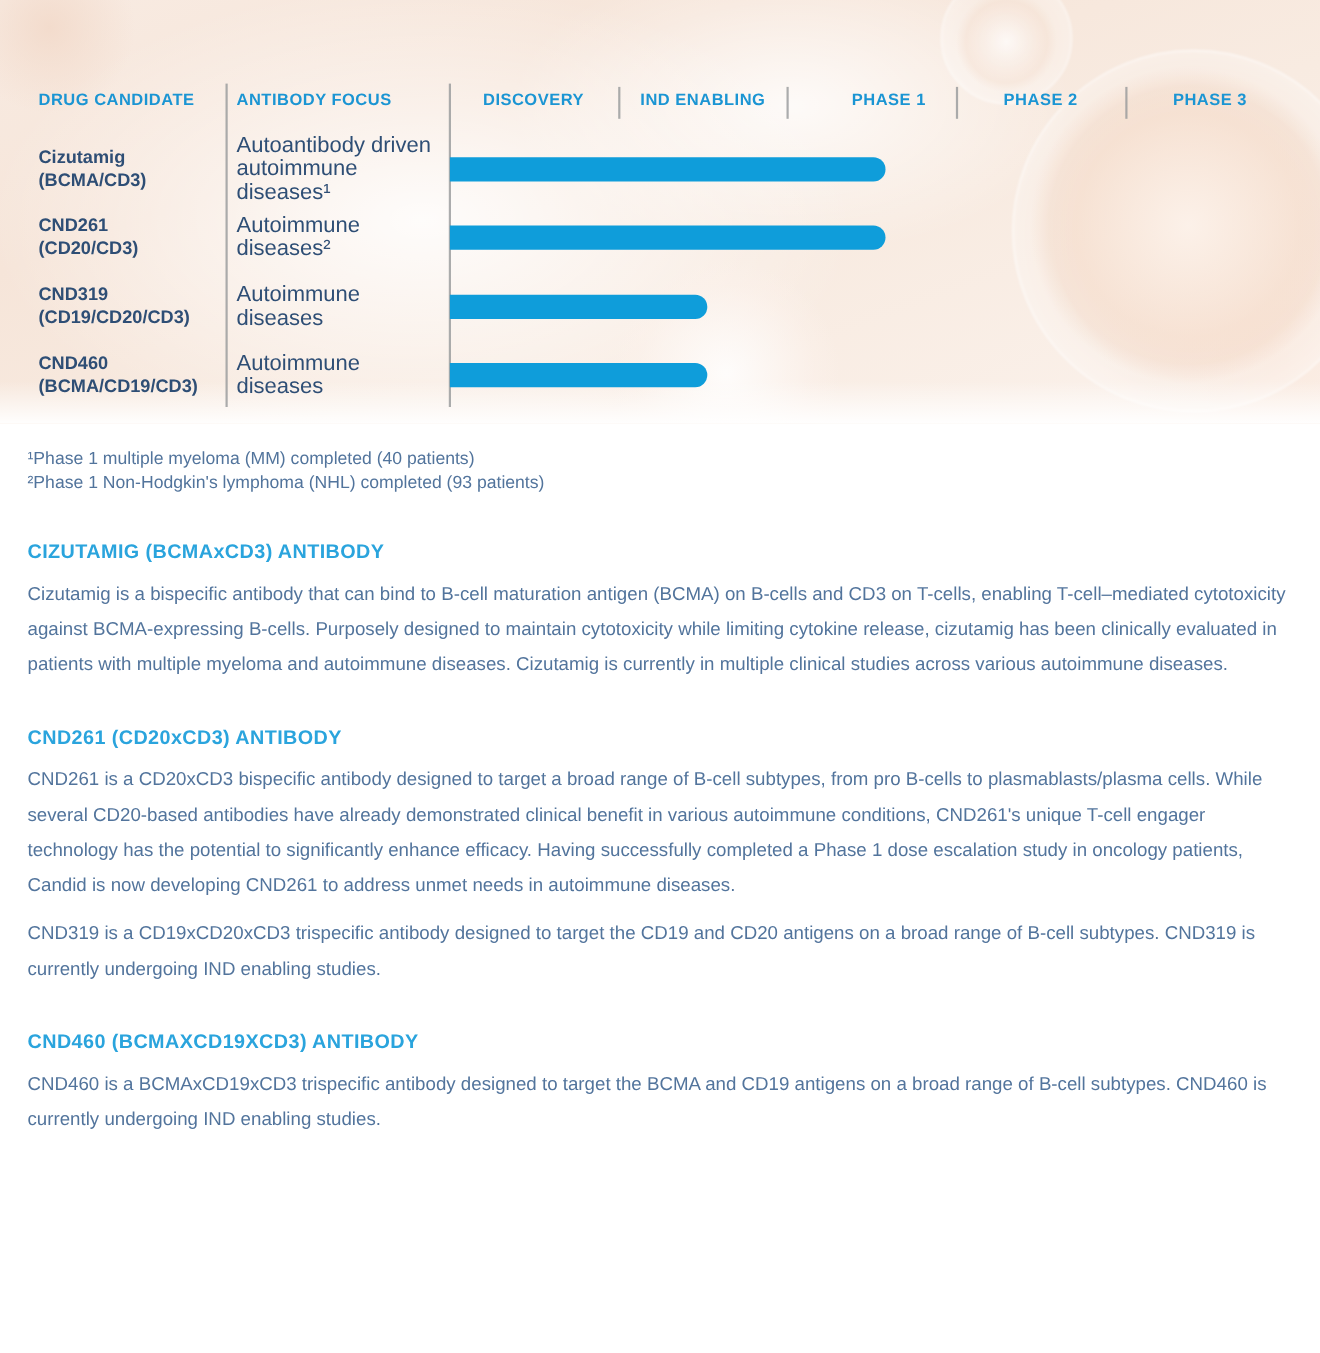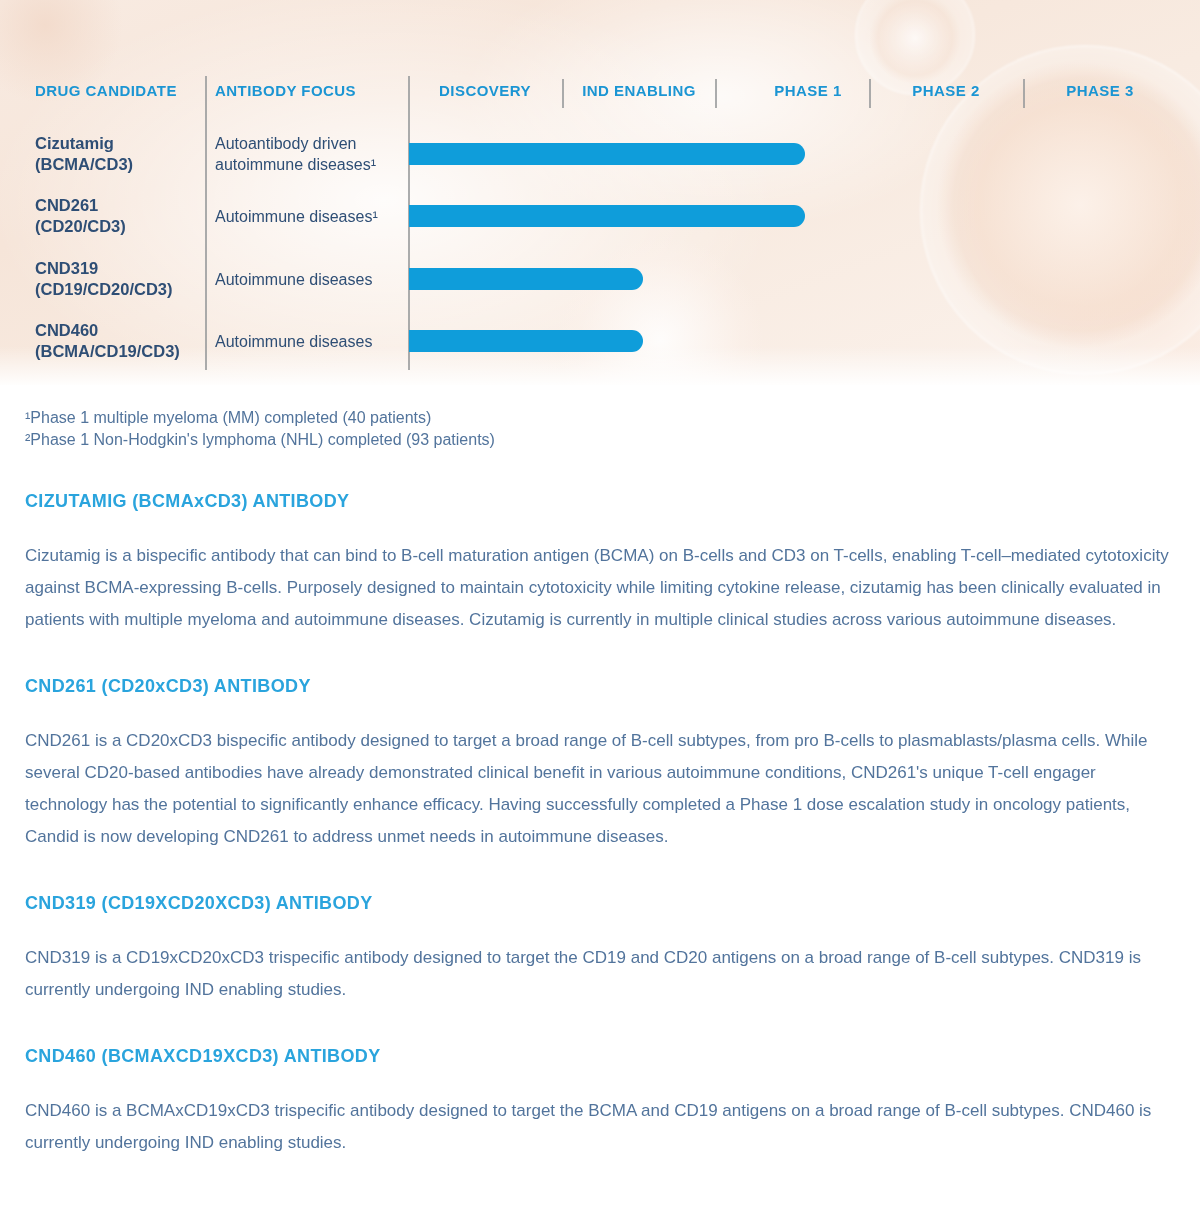--- a/index.html
+++ b/index.html
@@ -70,21 +70,21 @@
   .p-row.r1 { top: 193px; }
   .p-row.r2 { top: 256px; }
   .p-row.r3 { top: 318px; }
 
   .drug-name {
     position: absolute; left: 35px; width: 168px; top: 50%; transform: translateY(-50%);
     font-size: 16.5px; font-weight: 600; color: #2e4e75; line-height: 21px;
   }
   .drug-focus {
     position: absolute; left: 215px; width: 192px; top: 50%; transform: translateY(-50%);
-    font-size: 16px; font-weight: 500; color: #2e4e75; line-height: 21px;
+    font-size: 20px; font-weight: 500; color: #2e4e75; line-height: 21px;
   }
   .bar-track {
     position: absolute; left: 409px; top: 50%; transform: translateY(-50%);
     width: 767px; height: 22px;
   }
   .bar {
     height: 22px; background: #0f9dda;
     border-radius: 0 11px 11px 0;
   }
 
@@ -95,21 +95,21 @@
   .footnotes p {
     font-size: 16px; line-height: 22px; color: #52749c; font-weight: 500;
   }
 
   .drug-section h2 {
     margin-top: 40px;
     font-size: 18px; font-weight: 700; letter-spacing: 0.02em;
     color: #2aa4dd;
   }
   .drug-section p {
-    margin-top: 28px;
+    margin-top: 12px;
     font-size: 17px; line-height: 32px; color: #52749c; font-weight: 500;
     max-width: 1150px;
   }
 </style>
 </head>
 <body>
 
 <div class="hero">
   <div class="cell-ring"></div>
   <div class="cell-ring small"></div>
@@ -138,21 +138,21 @@
     <div class="bar-track">
       <div class="bar" style="width: 51.6%;"></div>
     </div>
   </div>
 
   <div class="p-row r1">
     <div class="drug-name">
       <span style="display:block">CND261</span>
       <span style="display:block">(CD20/CD3)</span>
     </div>
-    <div class="drug-focus">Autoimmune diseases¹</div>
+    <div class="drug-focus">Autoimmune diseases²</div>
     <div class="bar-track">
       <div class="bar" style="width: 51.6%;"></div>
     </div>
   </div>
 
   <div class="p-row r2">
     <div class="drug-name">
       <span style="display:block">CND319</span>
       <span style="display:block">(CD19/CD20/CD3)</span>
     </div>
@@ -184,21 +184,20 @@
     <h2>CIZUTAMIG (BCMAxCD3) ANTIBODY</h2>
     <p>Cizutamig is a bispecific antibody that can bind to B-cell maturation antigen (BCMA) on B-cells and CD3 on T-cells, enabling T-cell–mediated cytotoxicity against BCMA-expressing B-cells. Purposely designed to maintain cytotoxicity while limiting cytokine release, cizutamig has been clinically evaluated in patients with multiple myeloma and autoimmune diseases. Cizutamig is currently in multiple clinical studies across various autoimmune diseases.</p>
   </section>
 
   <section class="drug-section">
     <h2>CND261 (CD20xCD3) ANTIBODY</h2>
     <p>CND261 is a CD20xCD3 bispecific antibody designed to target a broad range of B-cell subtypes, from pro B-cells to plasmablasts/plasma cells. While several CD20-based antibodies have already demonstrated clinical benefit in various autoimmune conditions, CND261's unique T-cell engager technology has the potential to significantly enhance efficacy. Having successfully completed a Phase 1 dose escalation study in oncology patients, Candid is now developing CND261 to address unmet needs in autoimmune diseases.</p>
   </section>
 
   <section class="drug-section">
-    <h2>CND319 (CD19XCD20XCD3) ANTIBODY</h2>
     <p>CND319 is a CD19xCD20xCD3 trispecific antibody designed to target the CD19 and CD20 antigens on a broad range of B-cell subtypes. CND319 is currently undergoing IND enabling studies.</p>
   </section>
 
   <section class="drug-section">
     <h2>CND460 (BCMAXCD19XCD3) ANTIBODY</h2>
     <p>CND460 is a BCMAxCD19xCD3 trispecific antibody designed to target the BCMA and CD19 antigens on a broad range of B-cell subtypes. CND460 is currently undergoing IND enabling studies.</p>
   </section>
 </main>
 
 </body></html>

